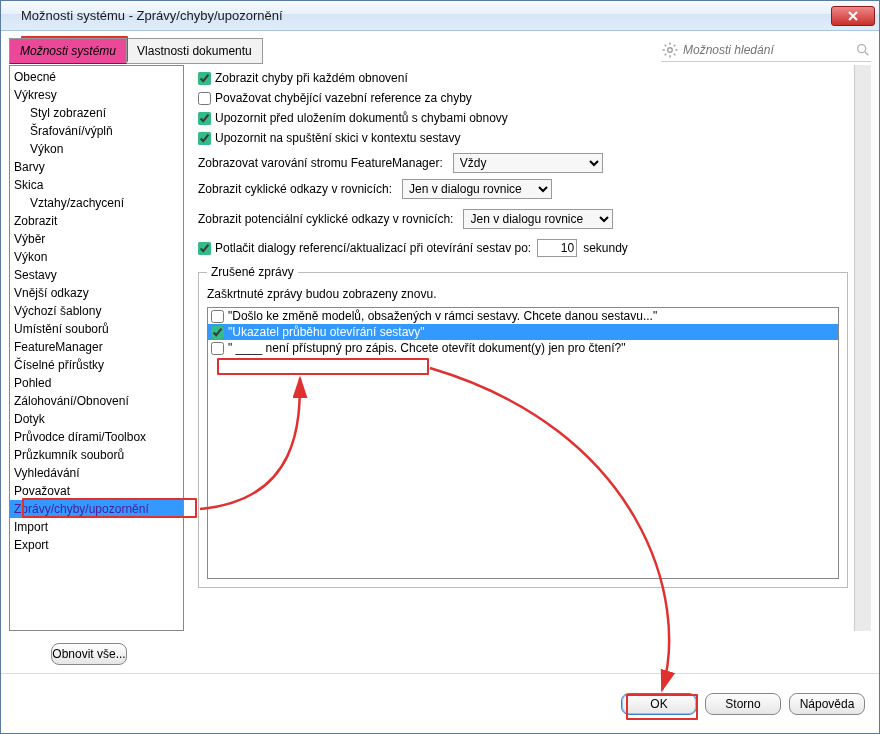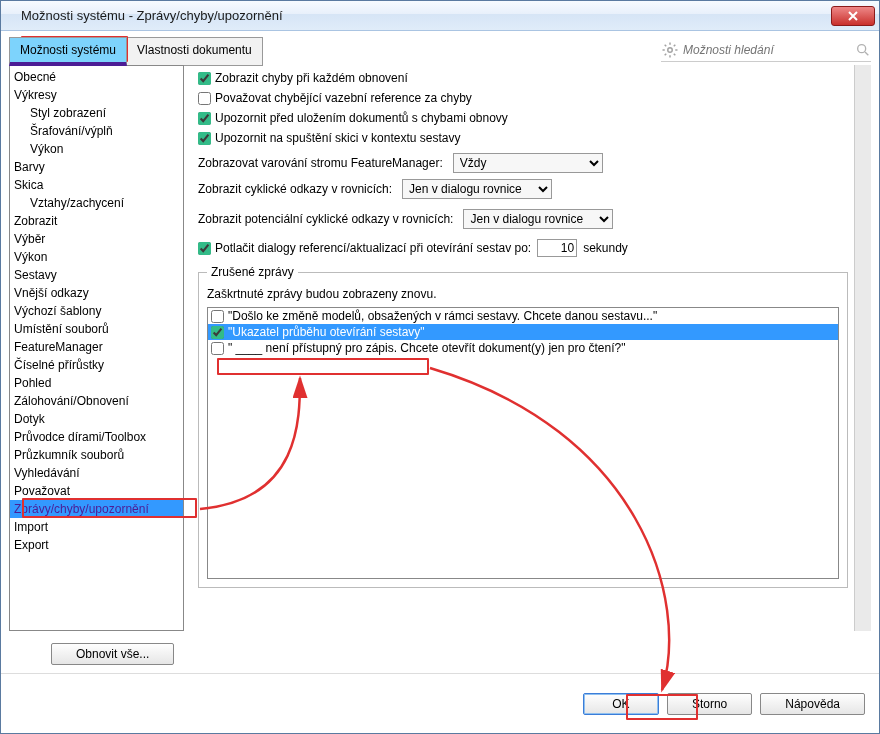--- a/index.html
+++ b/index.html
@@ -5,21 +5,21 @@
   * { box-sizing: border-box; margin: 0; padding: 0; }
   body { font-family: "Segoe UI", Tahoma, sans-serif; font-size: 12px; background: #fff; width: 880px; height: 734px; position: relative; overflow: hidden; }
   .window { width: 880px; height: 734px; border: 1px solid #5a7aa0; background: #fff; display: flex; flex-direction: column; }
   .titlebar { height: 30px; background: linear-gradient(#f7fbff,#e8f0fb 45%,#d6e5f6 46%,#e0ecf9); display: flex; align-items: center; padding: 0 4px 0 20px; border-bottom: 1px solid #aac4e2; }
   .titlebar .title { color: #1a1a1a; font-size: 13px; flex: 1; }
   .close-btn { width: 44px; height: 20px; background: linear-gradient(#e88,#c9302c); border: 1px solid #8b1a1a; border-radius: 3px; color: #fff; display: flex; align-items: center; justify-content: center; cursor: pointer; font-weight: bold; }
   .close-btn svg { width: 10px; height: 10px; stroke: #fff; stroke-width: 2; }
   .toolbar { height: 34px; display: flex; align-items: center; padding: 4px 8px 0 8px; }
   .tabs { display: flex; }
   .tab { padding: 5px 10px; border: 1px solid #999; background: #f2f2f2; font-size: 12px; cursor: pointer; position: relative; top: 1px; }
-  .tab.active { background: #7dd3fc; border-bottom: 4px solid #4c1d95; z-index: 2; }
+  .tab.active { background: #ec4899; border-bottom: 1px solid #4c1d95; z-index: 2; font-style: italic; }
   .tab + .tab { border-left: none; }
   .search-wrap { margin-left: auto; display: flex; align-items: center; width: 210px; border-bottom: 1px solid #ccc; padding: 2px 0; }
   .gear-icon { width: 18px; height: 18px; margin-right: 4px; opacity: .6; }
   .search-input { flex: 1; border: none; outline: none; font-size: 12px; color: #888; font-style: italic; background: transparent; }
   .mag-icon { width: 16px; height: 16px; opacity: .5; margin-left: 4px; }
   .content { flex: 1; display: flex; padding: 0 8px 8px 8px; position: relative; }
   .sidebar { width: 175px; border: 1px solid #888; background: #fff; overflow-y: auto; padding: 2px 0; }
   .tree-item { padding: 1px 4px; cursor: pointer; white-space: nowrap; line-height: 16px; }
   .tree-child { padding-left: 20px; }
   .tree-item.selected { background: #3399ff; color: #4c1d95; }
@@ -31,21 +31,21 @@
   select { font-size: 12px; padding: 1px 2px; background: #f7f7f7; border: 1px solid #999; min-width: 150px; }
   .spinner { width: 40px; border: 1px solid #999; padding: 1px 2px; font-size: 12px; }
   fieldset { border: 1px solid #bbb; margin-top: 8px; padding: 8px; }
   fieldset legend { padding: 0 4px; }
   .msg-list { border: 1px solid #888; background: #fff; margin-top: 6px; height: 272px; overflow: auto; }
   .msg-row { display: flex; align-items: center; padding: 1px 3px; gap: 4px; }
   .msg-row.highlight { background: #3399ff; color: #fff; }
   .msg-row input[type=checkbox] { background: #fff; }
   .footer { height: 60px; border-top: 1px solid #ddd; display: flex; align-items: center; padding: 0 14px; gap: 8px; }
   .footer .spacer { flex: 1; }
-  .btn { min-width: 76px; padding: 3px 24px; border: 1px solid #888; background: linear-gradient(#fefefe,#e6e6e6); font-size: 12px; cursor: pointer; border-radius: 2px; }
+  .btn { min-width: 76px; padding: 3px 0; border: 1px solid #888; background: linear-gradient(#fefefe,#e6e6e6); font-size: 12px; cursor: pointer; border-radius: 8px; }
   .btn.default { border: 1px solid #3b7dd8; box-shadow: 0 0 0 1px #8fc0f0 inset; }
   .restore-wrap { padding: 4px 0 8px 50px; }
   .scrollbar-v { width: 17px; background: #eaeaea; border-left: 1px solid #ccc; }
   
   .hl { position: absolute; border: 2px solid #e03030; pointer-events: none; border-radius: 1px; }
   .hl-tab { left: 21px; top: 36px; width: 107px; height: 26px; }
   .hl-tree { left: 22px; top: 498px; width: 175px; height: 20px; }
   .hl-msg { left: 217px; top: 358px; width: 212px; height: 17px; }
   .hl-ok { left: 626px; top: 694px; width: 72px; height: 26px; }
   

